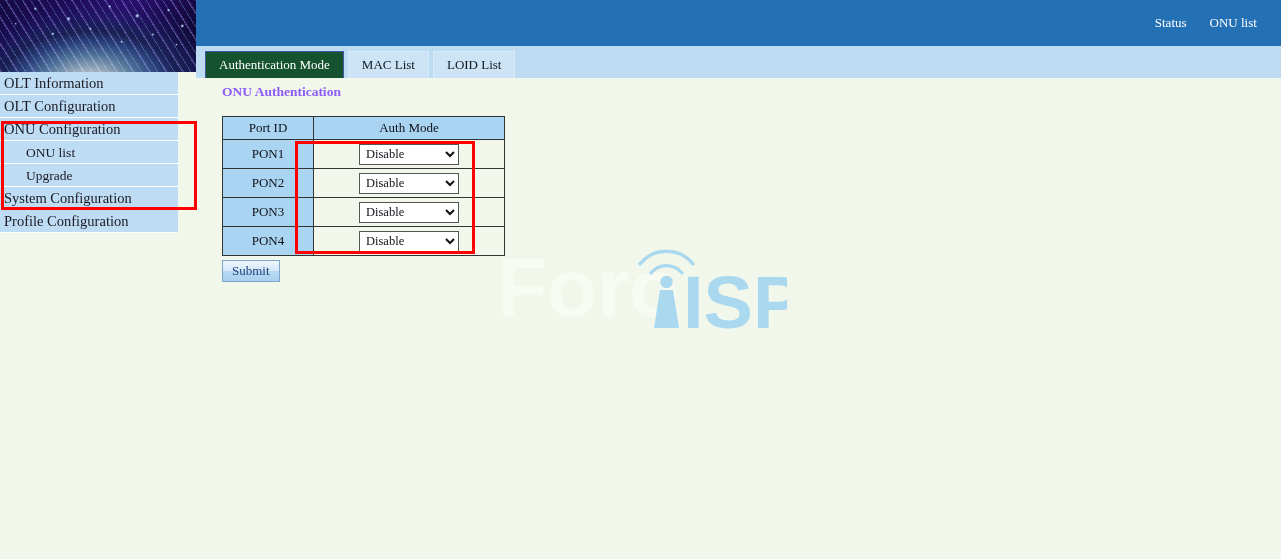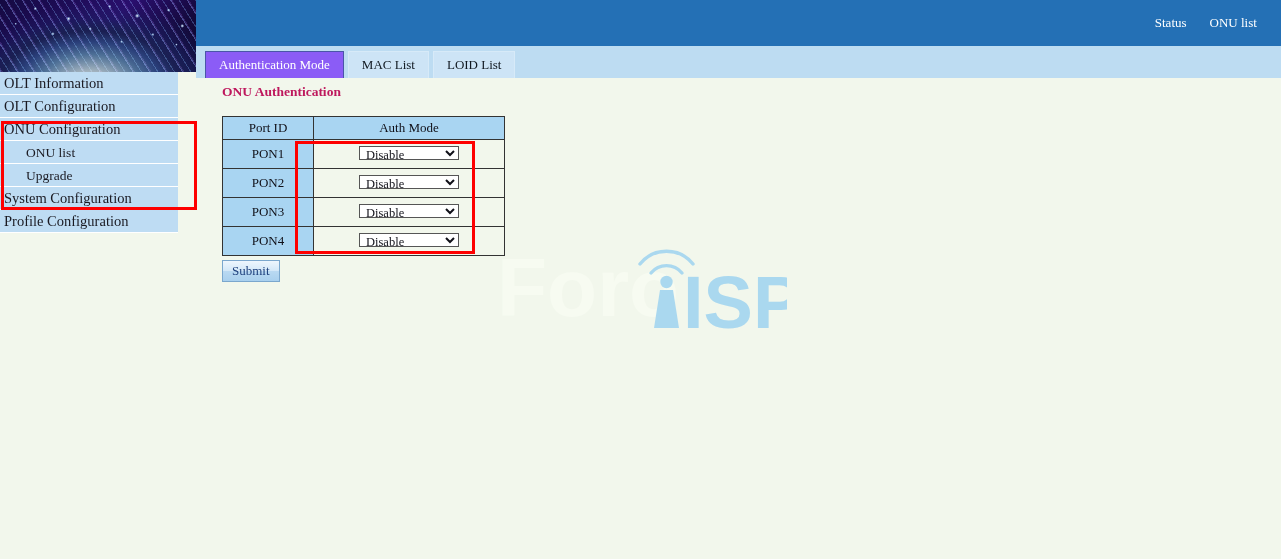--- a/index.html
+++ b/index.html
@@ -102,21 +102,21 @@
     line-height: 15px;
     background: #cde4f6;
     color: #101820;
     border: 1px solid #d7eaf8;
     border-bottom: none;
     margin-right: 4px;
     white-space: nowrap;
     cursor: pointer;
   }
   .tab.active {
-    background: #8b5cf6;
+    background: #14532d;
     color: #ffffff;
     border-color: #4a55a8;
   }
 
   
   #sidebar {
     position: absolute;
     left: 0; top: 72px;
     width: 178px;
   }
@@ -146,21 +146,21 @@
     position: absolute;
     left: 196px; top: 78px;
     width: 1085px;
     height: 481px;
   }
   #page-title {
     position: absolute;
     left: 26px; top: 6px;
     font-size: 13.5px;
     font-weight: bold;
-    color: #be185d;
+    color: #8b5cf6;
   }
   #auth-table {
     position: absolute;
     left: 26px; top: 38px;
     border-collapse: collapse;
     background: #a9d5f2;
   }
   #auth-table th, #auth-table td {
     border: 1px solid #333333;
     font-size: 13px;
@@ -180,21 +180,21 @@
     height: 26px;
     width: 74px;
   }
   #auth-table td.mode-cell {
     width: 174px;
     background: #f2f7ec;
     padding: 2px 0;
   }
   .mode-select {
     width: 100px;
-    height: 14px;
+    height: 21px;
     font-family: "Liberation Serif", serif;
     font-size: 12.5px;
     color: #101018;
     background: #ffffff;
     border: 1px solid #555555;
     padding: 0 2px;
     box-sizing: border-box;
   }
   #submit-button {
     position: absolute;

